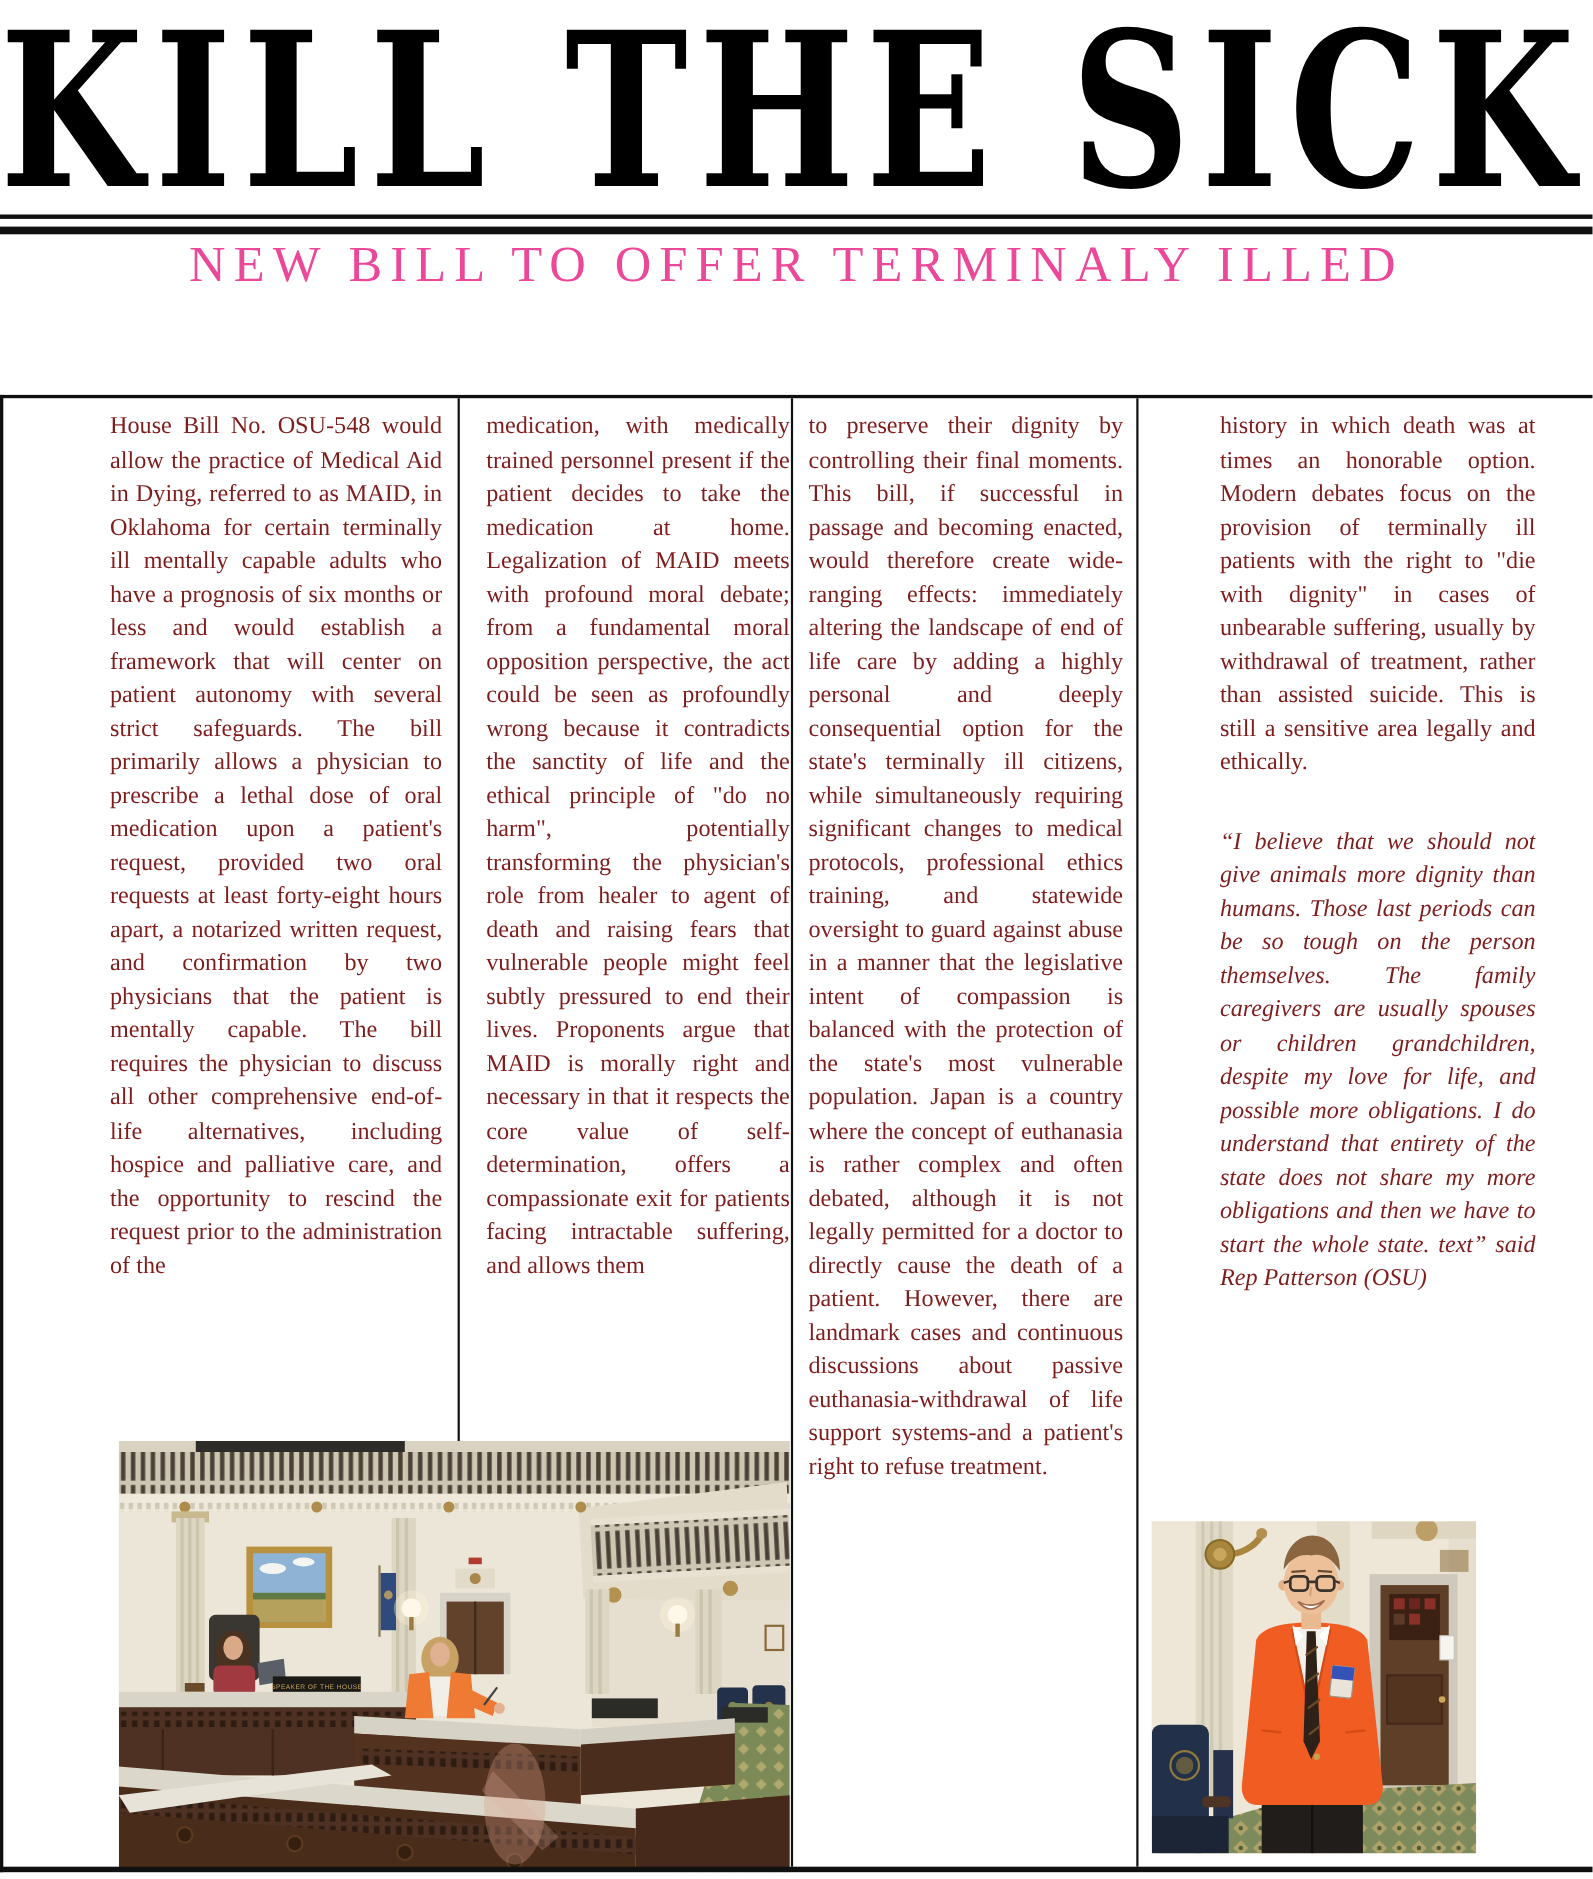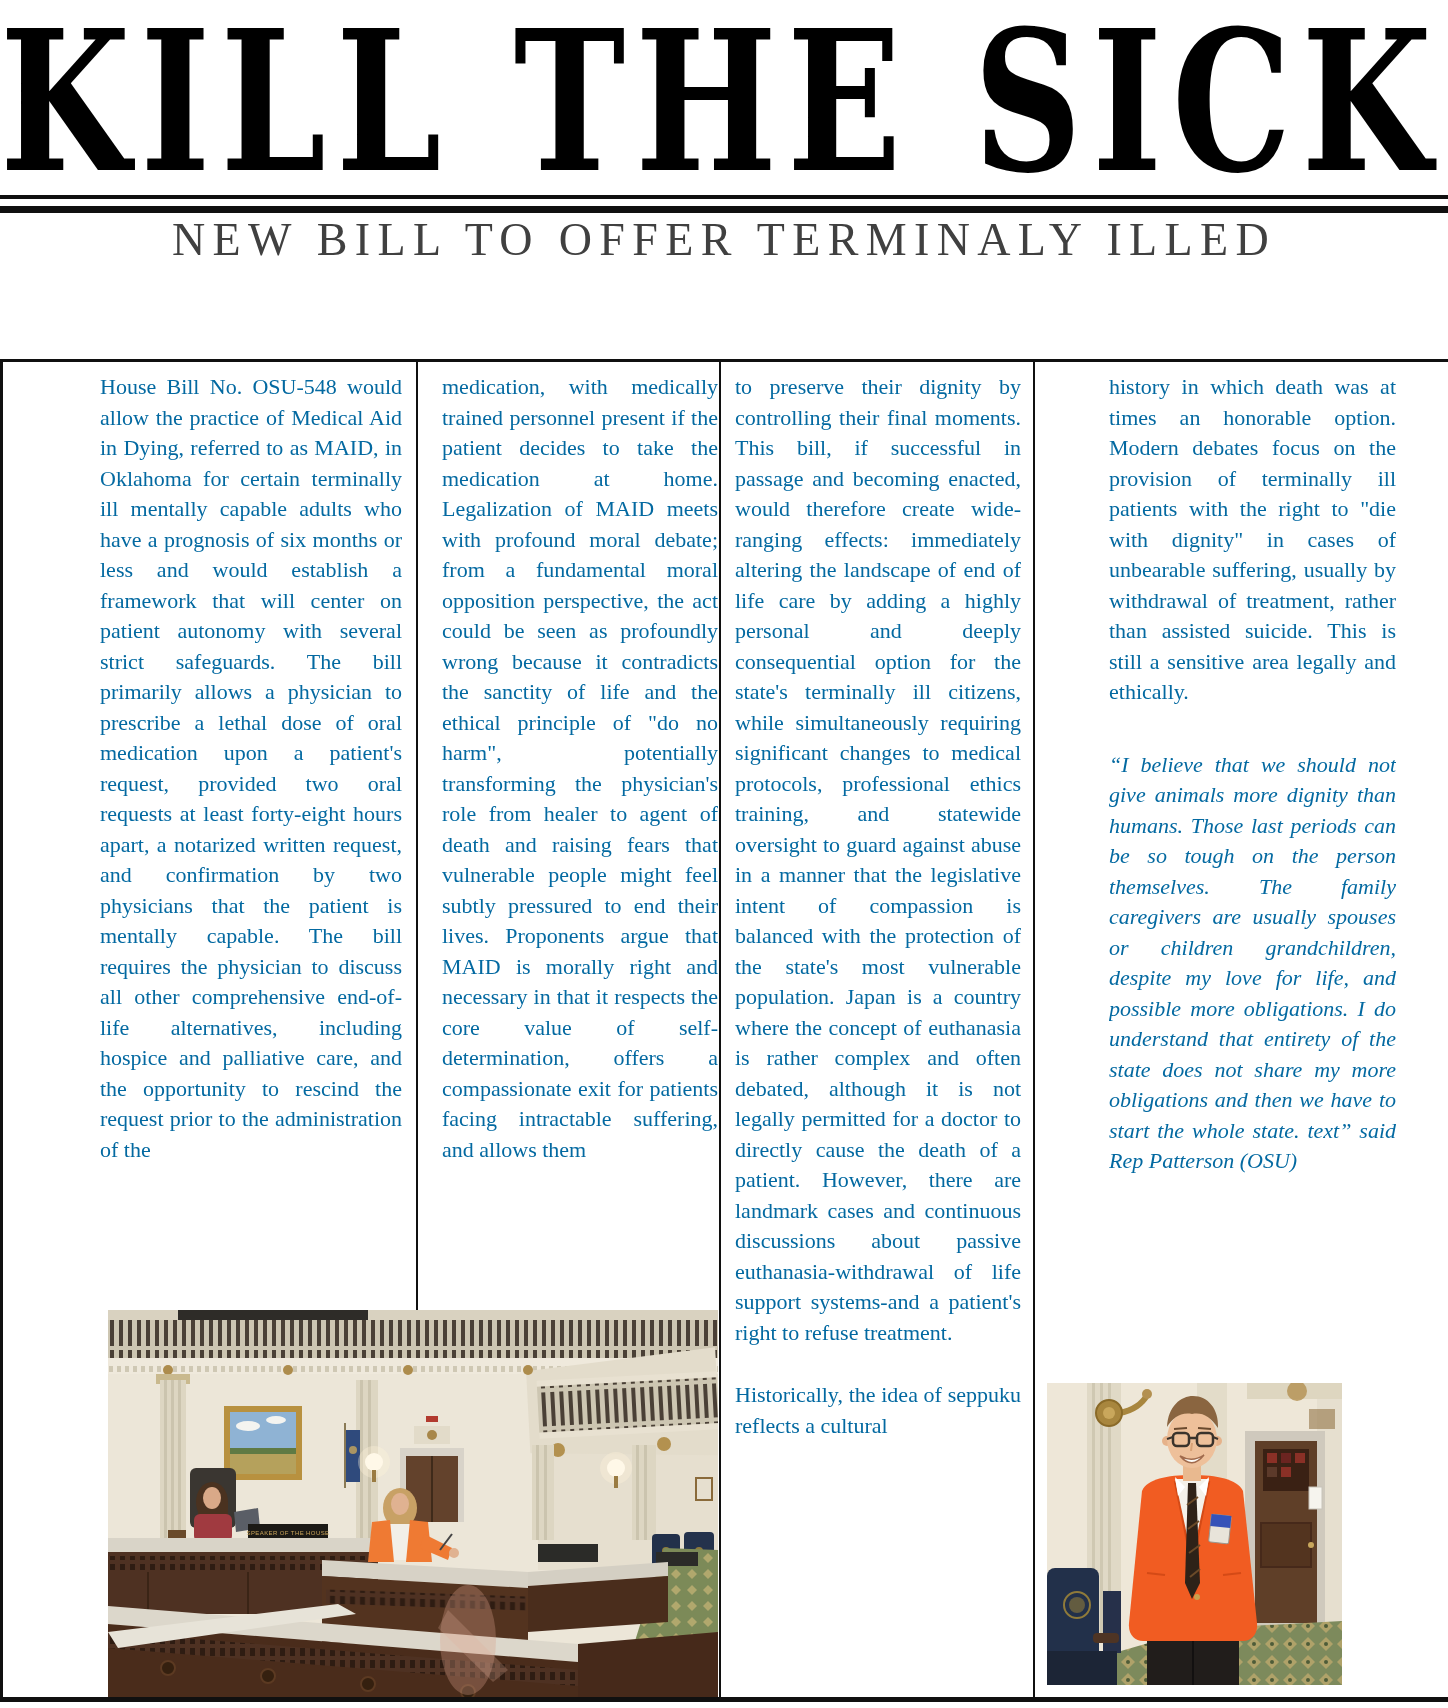--- a/index.html
+++ b/index.html
@@ -17,23 +17,23 @@
   .rule-bodytop{left:0;width:1448px;top:359px;height:3px;}
   .rule-bottom{left:0;width:1448px;top:1697px;height:5px;z-index:6;}
   .border-left{left:0;top:359px;width:3px;height:1343px;z-index:6;}
   .divider{position:absolute;top:362px;width:2px;background:#101010;}
   .div-1{left:416px;height:948px;}
   .div-2{left:719px;height:1335px;}
   .div-3{left:1033px;height:1335px;}
   
   .subtitle{position:absolute;top:208px;left:0;width:100%;text-align:center;
     font-family:"Liberation Serif",serif;font-size:46px;line-height:64px;
-    letter-spacing:0.16em;color:#404040;}
-  
-  .col{position:absolute;top:372px;text-align:justify;color:#0369a1;
+    letter-spacing:0.16em;color:#ec4899;}
+  
+  .col{position:absolute;top:372px;text-align:justify;color:#7f1d1d;
     font-size:22px;line-height:30.5px;overflow:hidden;z-index:1;}
   .col p{margin:0;}
   .col-1{left:100px;width:302px;height:938px;}
   .col-2{left:442px;width:276px;height:938px;}
   .col-3{left:735px;width:286px;height:1322px;}
   .col-4{left:1109px;width:287px;height:1008px;}
   .gap-sm{margin-top:32px !important;}
   .gap-lg{margin-top:42px !important;font-style:italic;}
   
   .photo{position:absolute;z-index:3;overflow:hidden;background:#e9e3d4;}
@@ -62,21 +62,20 @@
   <div class="divider div-3"></div>
 
   <div class="col col-1">
     <p>House Bill No. OSU-548 would allow the practice of Medical Aid in Dying, referred to as MAID, in Oklahoma for certain terminally ill mentally capable adults who have a prognosis of six months or less and would establish a framework that will center on patient autonomy with several strict safeguards. The bill primarily allows a physician to prescribe a lethal dose of oral medication upon a patient's request, provided two oral requests at least forty-eight hours apart, a notarized written request, and confirmation by two physicians that the patient is mentally capable. The bill requires the physician to discuss all other comprehensive end-of-life alternatives, including hospice and palliative care, and the opportunity to rescind the request prior to the administration of the</p>
   </div>
   <div class="col col-2">
     <p>medication, with medically trained personnel present if the patient decides to take the medication at home. Legalization of MAID meets with profound moral debate; from a fundamental moral opposition perspective, the act could be seen as profoundly wrong because it contradicts the sanctity of life and the ethical principle of "do no harm", potentially transforming the physician's role from healer to agent of death and raising fears that vulnerable people might feel subtly pressured to end their lives. Proponents argue that MAID is morally right and necessary in that it respects the core value of self-determination, offers a compassionate exit for patients facing intractable suffering, and allows them</p>
   </div>
   <div class="col col-3">
     <p>to preserve their dignity by controlling their final moments. This bill, if successful in passage and becoming enacted, would therefore create wide-ranging effects: immediately altering the landscape of end of life care by adding a highly personal and deeply consequential option for the state's terminally ill citizens, while simultaneously requiring significant changes to medical protocols, professional ethics training, and statewide oversight to guard against abuse in a manner that the legislative intent of compassion is balanced with the protection of the state's most vulnerable population. Japan is a country where the concept of euthanasia is rather complex and often debated, although it is not legally permitted for a doctor to directly cause the death of a patient. However, there are landmark cases and continuous discussions about passive euthanasia-withdrawal of life support systems-and a patient's right to refuse treatment.</p>
-    <p class="gap-sm">Historically, the idea of seppuku reflects a cultural</p>
   </div>
   <div class="col col-4">
     <p>history in which death was at times an honorable option. Modern debates focus on the provision of terminally ill patients with the right to "die with dignity" in cases of unbearable suffering, usually by withdrawal of treatment, rather than assisted suicide. This is still a sensitive area legally and ethically.</p>
     <p class="gap-lg">“I believe that we should not give animals more dignity than humans. Those last periods can be so tough on the person themselves. The family caregivers are usually spouses or children grandchildren, despite my love for life, and possible more obligations. I do understand that entirety of the state does not share my more obligations and then we have to start the whole state. text” said Rep Patterson (OSU)</p>
   </div>
 
   <div class="photo photo-chamber" role="img" aria-label="Oklahoma House chamber with clerk at speaker's desk and woman in orange blazer at lectern">
     <svg width="610" height="392" viewBox="0 0 610 392" xmlns="http://www.w3.org/2000/svg">
       <defs>
         <pattern id="slats" width="9" height="38" patternUnits="userSpaceOnUse">

